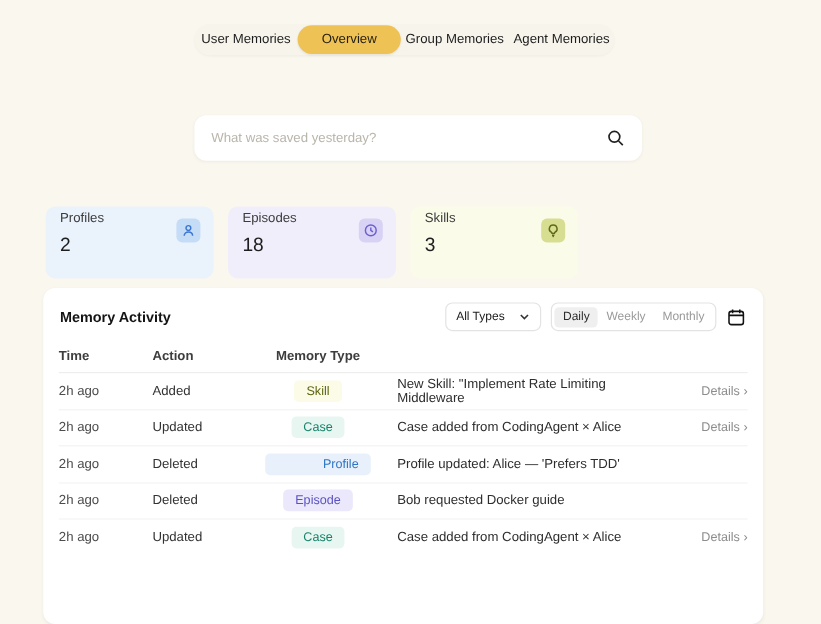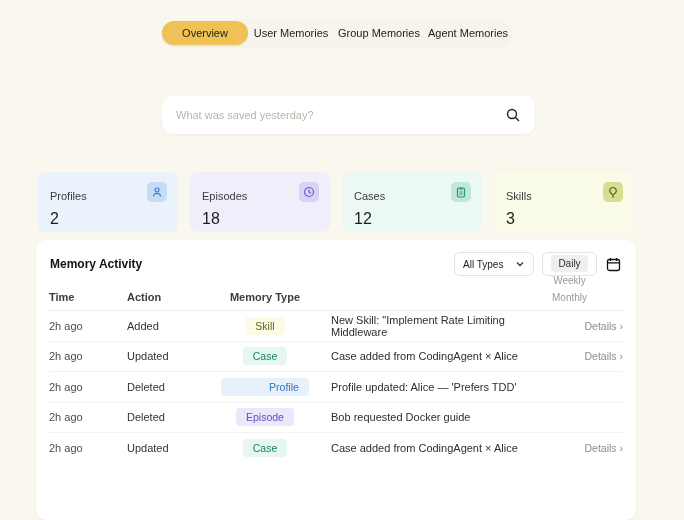--- a/index.html
+++ b/index.html
@@ -41,21 +41,21 @@
   }
   .searchbox input::placeholder { color:#b9b5aa; }
   .search-icon { width:16px; height:16px; color:#222; flex:0 0 auto; }
 
   
   .stats {
     position:absolute; top:172px; left:38px; width:596px;
     display:grid; grid-template-columns:repeat(4,1fr); gap:12px;
   }
   .card {
-    height:60px; border-radius:8px; padding:18px 12px; position:relative;
+    height:60px; border-radius:8px; padding:4px 12px; position:relative;
   }
   .card .label { font-size:11px; color:#3c3c3c; }
   .card .value { font-size:16px; color:#1e1e1e; margin-top:8px; font-weight:500; }
   .card .badge-icon {
     position:absolute; top:10px; right:11px; width:20px; height:20px;
     border-radius:5px; display:flex; align-items:center; justify-content:center;
   }
   .badge-icon svg { width:12px; height:12px; }
   .card-profiles { background:#eaf2fc; }
   .card-profiles .badge-icon { background:#c5dcf7; color:#3b76d1; }
@@ -80,21 +80,21 @@
   .controls { display:flex; align-items:center; gap:8px; }
   .select {
     display:flex; align-items:center; justify-content:space-between;
     width:80px; height:24px; padding:0 8px;
     border:1px solid #e3e3e3; border-radius:6px; background:#fff;
     font-size:10px; color:#1a1a1a; cursor:pointer;
   }
   .select svg { width:10px; height:10px; color:#333; }
   .segmented {
     display:flex; align-items:center; height:24px;
-    border:1px solid #e3e3e3; border-radius:6px; background:#fff; padding:2px;flex-direction:column;
+    border:1px solid #e3e3e3; border-radius:6px; background:#fff; padding:2px;
   }
   .segment {
     font-size:10px; color:#9a9a9a; padding:3px 7px; border-radius:4px; cursor:pointer;
     white-space:nowrap;
   }
   .segment.active { background:#efefef; color:#2d2d2d; }
   .calendar-btn { width:17px; height:17px; color:#111; cursor:pointer; display:flex; }
   .calendar-btn svg { width:17px; height:17px; }
 
   
@@ -117,22 +117,22 @@
   }
   .type-badge[data-type="skill"]   { background:#fbfbe7; color:#5f6613; }
   .type-badge[data-type="case"]    { background:#e7f6f0; color:#17826a; }
   .type-badge[data-type="profile"] { background:#e8f1fb; color:#2e76c4;padding-left:48px; }
   .type-badge[data-type="episode"] { background:#eae8fa; color:#5a52c4; }
 </style>
 </head>
 <body>
 
 <nav class="tabbar">
+  <div class="tab">User Memories</div>
   <div class="tab active">Overview</div>
-  <div class="tab">User Memories</div>
   <div class="tab">Group Memories</div>
   <div class="tab">Agent Memories</div>
 </nav>
 
 <div class="searchbox">
   <input type="text" placeholder="What was saved yesterday?" style="">
   <span class="search-icon">
     <svg viewBox="0 0 16 16" fill="none" stroke="currentColor" stroke-width="1.4">
       <circle cx="7" cy="7" r="4.5"></circle>
         <line x1="10.5" y1="10.5" x2="14" y2="14"></line>
@@ -151,31 +151,20 @@
       </svg>
     </span>
   </div>
   <div class="card card-episodes">
     <div class="label">Episodes</div>
     <div class="value">18</div>
     <span class="badge-icon">
       <svg viewBox="0 0 12 12" fill="none" stroke="currentColor" stroke-width="1.2">
         <circle cx="6" cy="6" r="4.5"></circle>
           <path d="M6 3.5V6l1.8 1.2"></path>
-      </svg>
-    </span>
-  </div>
-  <div class="card card-cases">
-    <div class="label">Cases</div>
-    <div class="value">12</div>
-    <span class="badge-icon">
-      <svg viewBox="0 0 12 12" fill="none" stroke="currentColor" stroke-width="1.2">
-        <rect x="2.5" y="2" width="7" height="9" rx="1.2"></rect>
-          <path d="M4.5 2h3v1.6h-3z" fill="currentColor" stroke="none"></path>
-          <path d="M4.5 6h3M4.5 8h3"></path>
       </svg>
     </span>
   </div>
   <div class="card card-skills">
     <div class="label">Skills</div>
     <div class="value">3</div>
     <span class="badge-icon">
       <svg viewBox="0 0 12 12" fill="none" stroke="currentColor" stroke-width="1.2">
         <path d="M6 1.5a3.2 3.2 0 0 1 1.6 6c-.4.3-.6.6-.6 1h-2c0-.4-.2-.7-.6-1A3.2 3.2 0 0 1 6 1.5z"></path>
           <path d="M5 10h2M5.4 11.2h1.2"></path>

